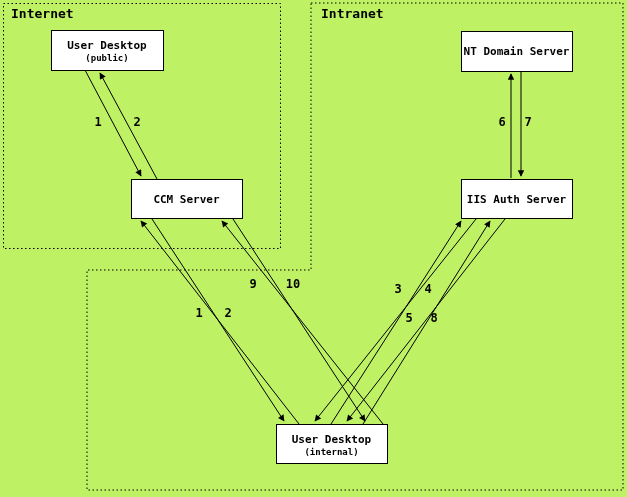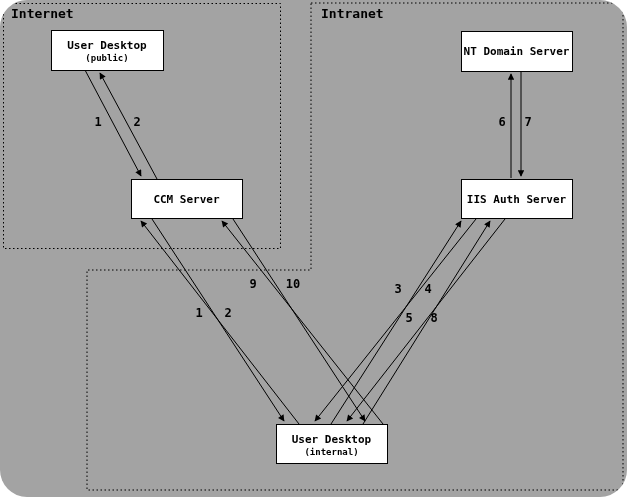--- a/index.html
+++ b/index.html
@@ -1,16 +1,16 @@
 <!DOCTYPE html>
 <html><head>
 <meta charset="utf-8">
 <style>
   html,body{margin:0;padding:0;background:#ffffff;}
-  .stage{position:relative;width:627px;height:497px;background:#a3a3a3;overflow:hidden;border-radius:27px;}
+  .stage{position:relative;width:627px;height:497px;background:#bef264;overflow:hidden;}
   svg{display:block;}
   svg text{font-family:"DejaVu Sans Mono","Liberation Mono",monospace;font-weight:bold;fill:#000;}
   .region-boundary{fill:none;stroke:#000;stroke-width:1;stroke-dasharray:1.5,2.5;}
   .node-box{fill:#ffffff;stroke:#000;stroke-width:1;}
   .edge-line{stroke:#000;stroke-width:1;fill:none;}
   .region-label{font-size:13px;}
   .node-title{font-size:11px;text-anchor:middle;}
   .node-sub{font-size:9px;text-anchor:middle;}
   .edge-label{font-size:12px;text-anchor:middle;}
 </style>

